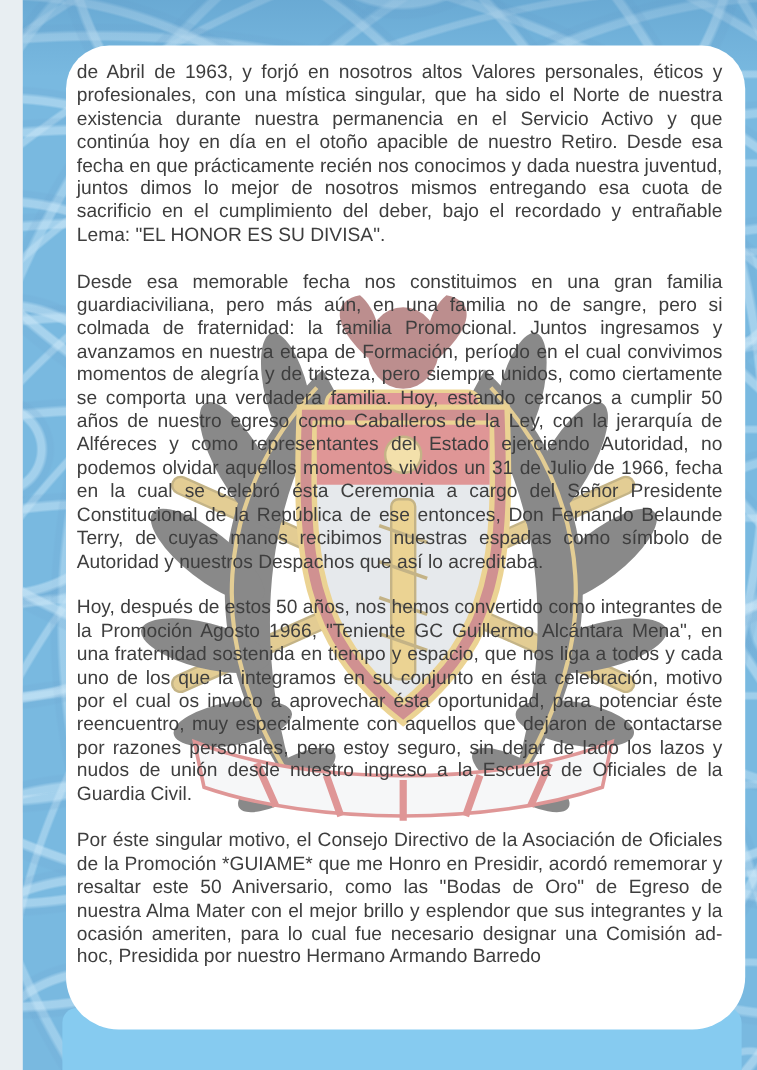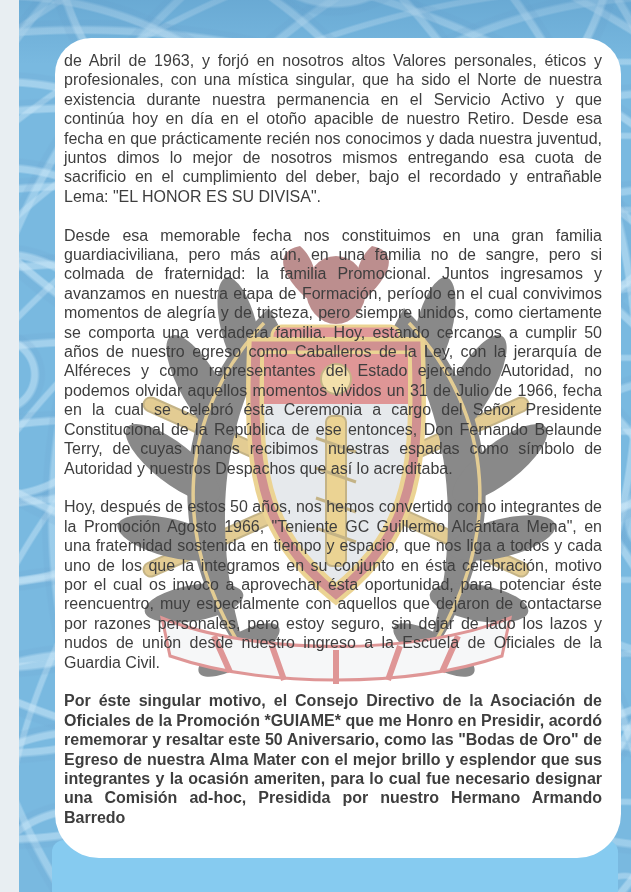--- a/index.html
+++ b/index.html
@@ -29,21 +29,21 @@
   .watermark{
     position:absolute;left:49px;top:200px;width:465px;height:470px;
     opacity:.5;pointer-events:none;
   }
   .letter{
     position:absolute;left:9px;top:13px;width:538px;
     color:#3e3e3e;font-size:16px;line-height:19.4px;
     text-align:justify;
   }
   .letter p{margin:0 0 19.4px 0;}
-  .letter p:last-child{margin-bottom:0;font-weight:bold;}
+  .letter p:last-child{margin-bottom:0;}
 </style>
 </head>
 <body>
 
 <div class="page">
 
   <div class="panel"></div>
 
   <div class="card">
 

